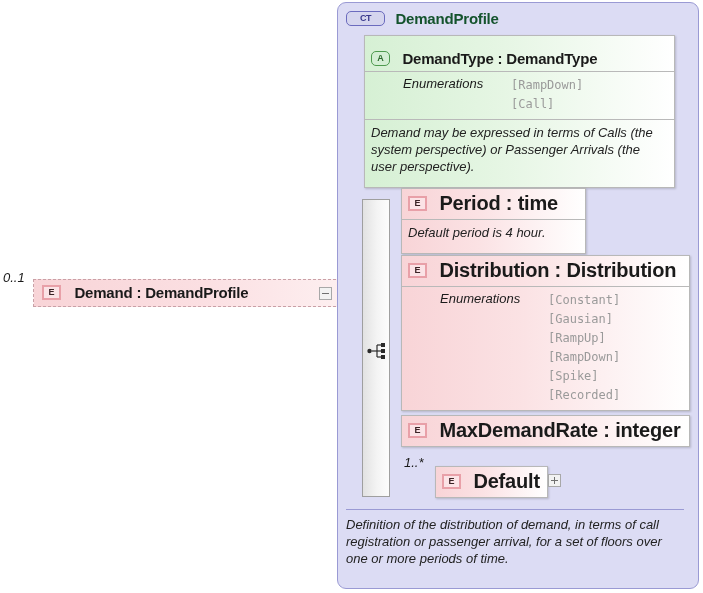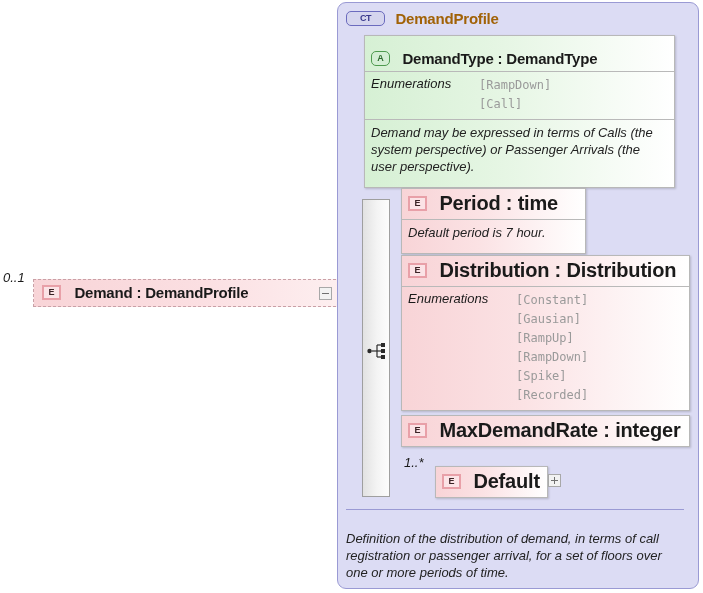--- a/index.html
+++ b/index.html
@@ -71,21 +71,21 @@
   }
   #ct-title-row {
     position: absolute;
     left: 8px;
     top: 6px;
     white-space: nowrap;
   }
   #ct-title-text {
     font-size: 15px;
     font-weight: bold;
-    color: #a16207;
+    color: #14532d;
     margin-left: 6px;
     vertical-align: middle;
     letter-spacing: -0.2px;
   }
 
   
   #attr-box {
     position: absolute;
     left: 26px;
     top: 32px;
@@ -112,20 +112,21 @@
     display: flex;
     padding: 4px 6px 5px 6px;
     border-bottom: 1px solid #b9b9b9;
   }
   .enum-label {
     font-size: 13px;
     font-style: italic;
     color: #1a1a1a;
     width: 108px;
     flex: 0 0 108px;
+    margin-left: 32px;
   }
   .enum-values {
     font-family: "DejaVu Sans Mono", monospace;
     font-size: 12px;
     color: #9a9a9a;
     line-height: 19px;
   }
   .doc-block {
     padding: 4px 8px 12px 6px;
     font-size: 13px;
@@ -244,21 +245,21 @@
     white-space: nowrap;
   }
 
   
   #ct-doc {
     position: absolute;
     left: 8px;
     top: 506px;
     width: 338px;
     border-top: 1px solid #9a9ad4;
-    padding-top: 20px;
+    padding-top: 6px;
     font-size: 13px;
     font-style: italic;
     color: #222222;
     line-height: 17px;
   }
 </style>
 </head>
 <body>
 
 <svg id="wires" width="703" height="593" viewBox="0 0 703 593">
@@ -317,21 +318,21 @@
       <rect x="14" y="7" width="4" height="4" fill="#2b2b2b"></rect>
       <rect x="14" y="13" width="4" height="4" fill="#2b2b2b"></rect>
     </svg>
   </div>
 
   <div class="elem-box" style="left:63px; top:185px; width:185px;">
     <div class="elem-head with-rule">
       <span class="badge badge-e">E</span>
       <span class="elem-name">Period : time</span>
     </div>
-    <div class="doc-block">Default period is 7 hour.</div>
+    <div class="doc-block">Default period is 4 hour.</div>
   </div>
 
   <div class="elem-box" style="left:63px; top:252px; width:289px;">
     <div class="elem-head with-rule">
       <span class="badge badge-e">E</span>
       <span class="elem-name">Distribution : Distribution</span>
     </div>
     <div class="enum-row" style="border-bottom:none;">
       <div class="enum-label">Enumerations</div>
       <div class="enum-values">

